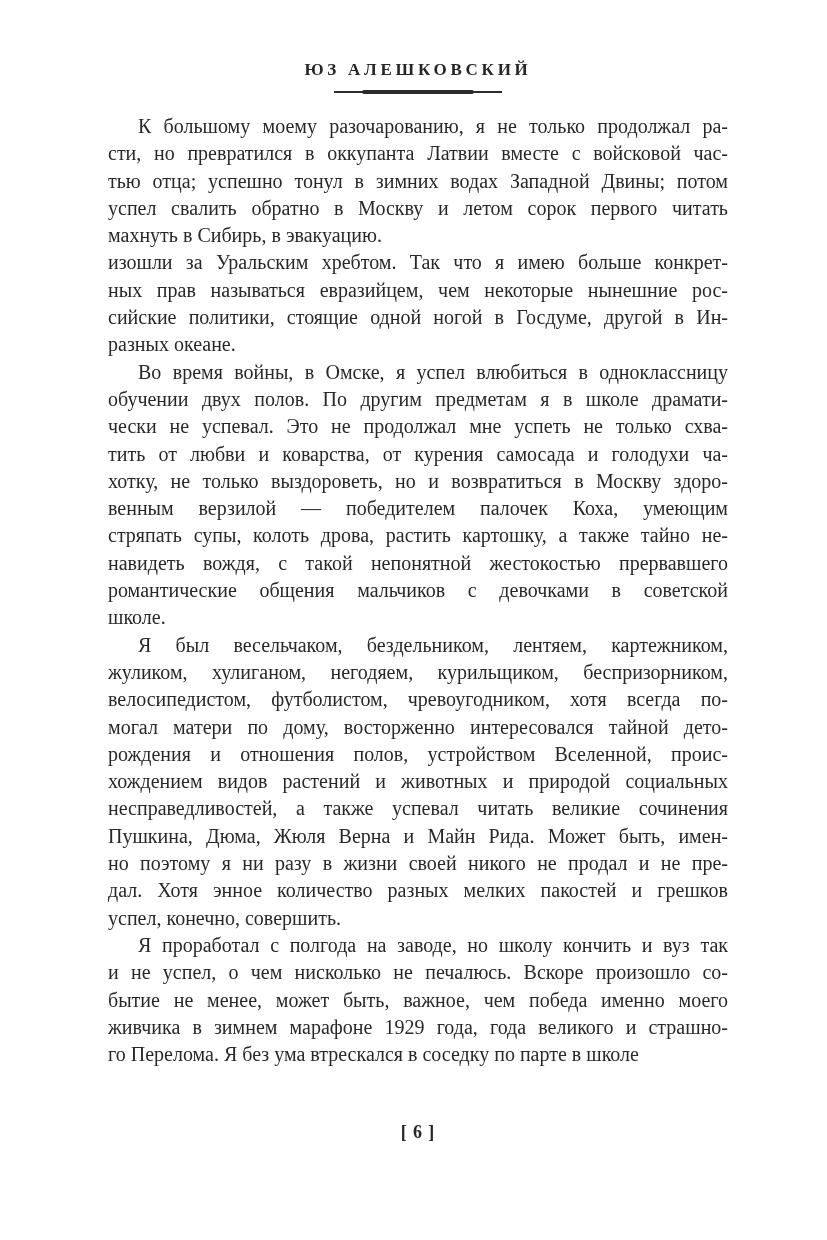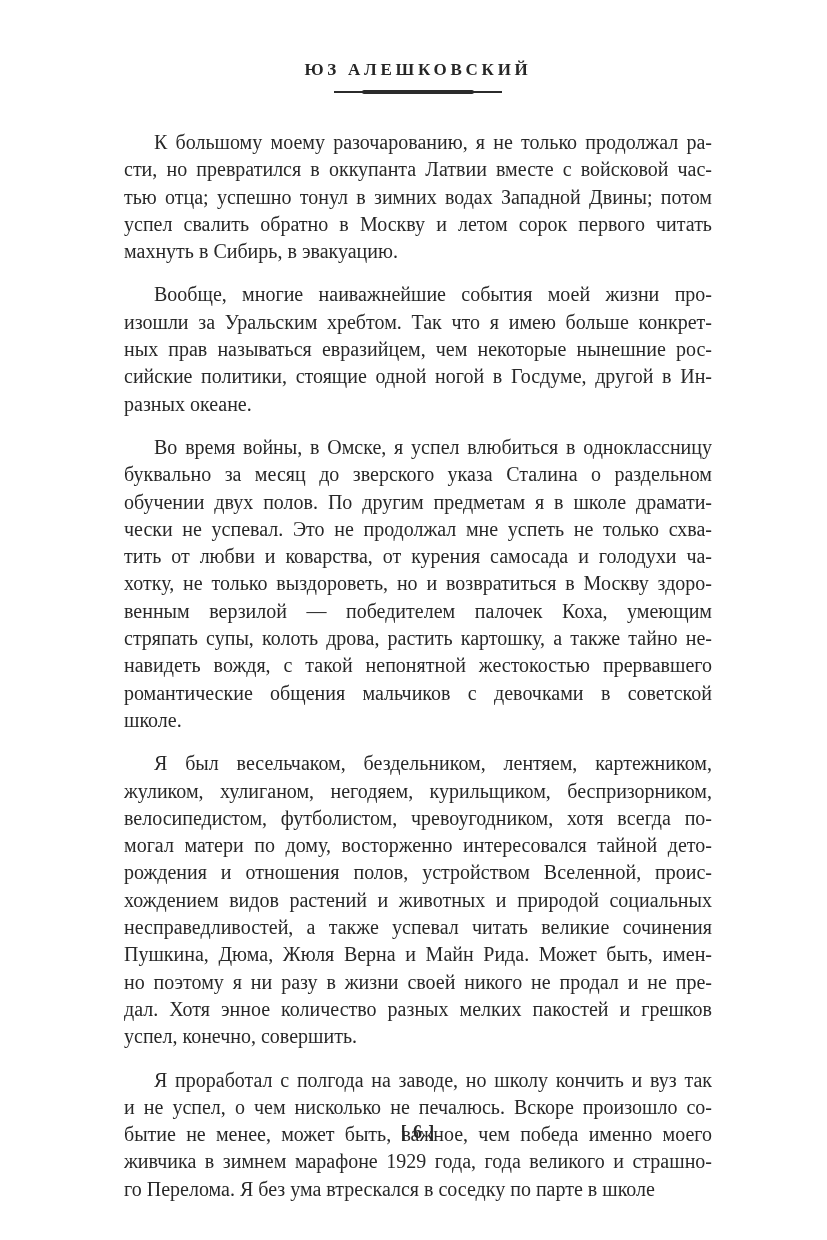--- a/index.html
+++ b/index.html
@@ -53,21 +53,21 @@
   }
   .body-text {
     position: absolute;
     top: 113px;
     left: 108px;
     width: 620px;
     font-size: 20px;
     line-height: 27.3px;
     color: #282828;
   }
-  .para { margin: 16px; padding: 0; }
+  .para { margin: 0; padding: 0; }
   .ln {
     text-align: justify;
     text-align-last: justify;
   }
   .ln.first { text-indent: 30px; }
   .ln.last  { text-align-last: left; }
   .footer {
     position: absolute;
     top: 1122px;
     left: 104px;
@@ -93,29 +93,27 @@
 
   <div class="body-text">
       <div class="para">
         <div class="ln first">К большому моему разочарованию, я не только продолжал ра-</div>
         <div class="ln">сти, но превратился в оккупанта Латвии вместе с войсковой час-</div>
         <div class="ln">тью отца; успешно тонул в зимних водах Западной Двины; потом</div>
         <div class="ln">успел свалить обратно в Москву и летом сорок первого читать</div>
         <div class="ln last">махнуть в Сибирь, в эвакуацию.</div>
       </div>
       <div class="para">
-        <div class="ln first">Вообще, многие наиважнейшие события моей жизни про-</div>
         <div class="ln">изошли за Уральским хребтом. Так что я имею больше конкрет-</div>
         <div class="ln">ных прав называться евразийцем, чем некоторые нынешние рос-</div>
         <div class="ln">сийские политики, стоящие одной ногой в Госдуме, другой в Ин-</div>
         <div class="ln last">разных океане.</div>
       </div>
       <div class="para">
         <div class="ln first">Во время войны, в Омске, я успел влюбиться в одноклассницу</div>
-        <div class="ln">буквально за месяц до зверского указа Сталина о раздельном</div>
         <div class="ln">обучении двух полов. По другим предметам я в школе драмати-</div>
         <div class="ln">чески не успевал. Это не продолжал мне успеть не только схва-</div>
         <div class="ln">тить от любви и коварства, от курения самосада и голодухи ча-</div>
         <div class="ln">хотку, не только выздороветь, но и возвратиться в Москву здоро-</div>
         <div class="ln">венным верзилой — победителем палочек Коха, умеющим</div>
         <div class="ln">стряпать супы, колоть дрова, растить картошку, а также тайно не-</div>
         <div class="ln">навидеть вождя, с такой непонятной жестокостью прервавшего</div>
         <div class="ln">романтические общения мальчиков с девочками в советской</div>
         <div class="ln last">школе.</div>
       </div>

